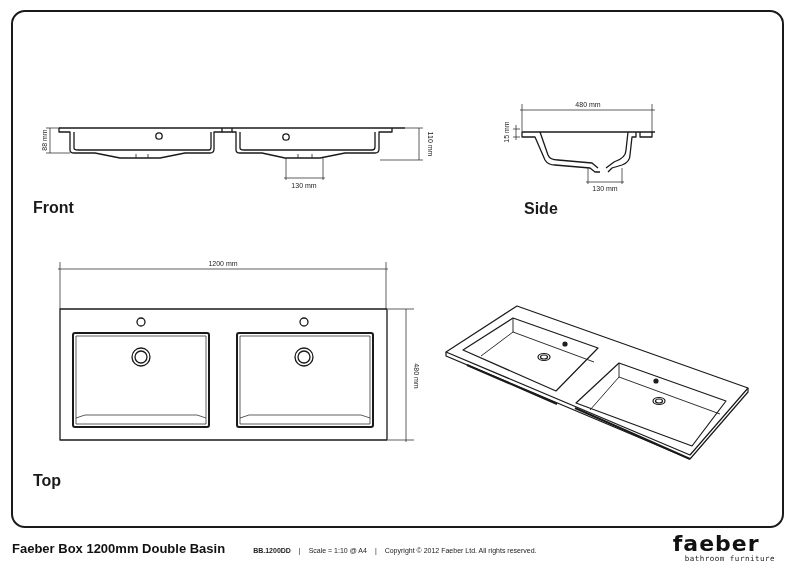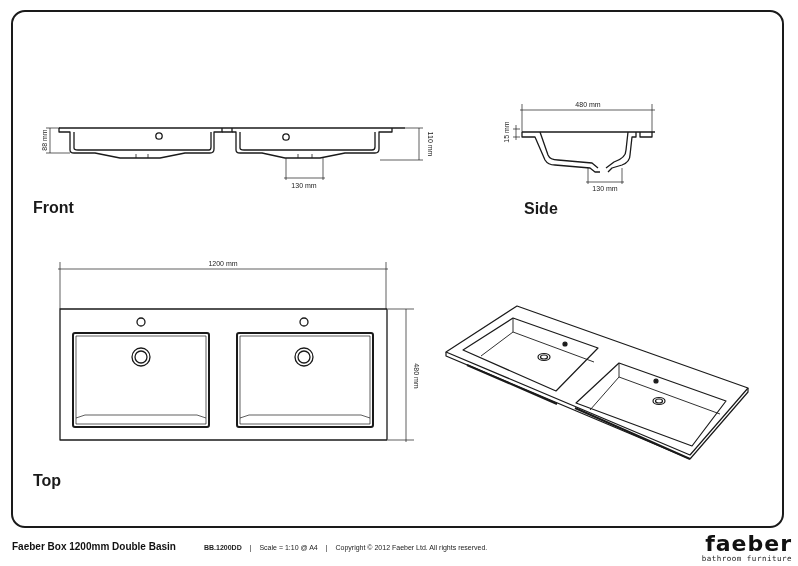--- a/index.html
+++ b/index.html
@@ -1,25 +1,25 @@
 <!DOCTYPE html>
 <html><head>
 <meta charset="utf-8">
 <style>
   html, body { margin:0; padding:0; background:#ffffff; }
   body { width:798px; height:566px; position:relative; overflow:hidden; font-family:"Liberation Sans", sans-serif; color:#111; }
   .frame { position:absolute; left:11px; top:10px; width:773px; height:518px; border:2px solid #1a1a1a; border-radius:14px; box-sizing:border-box; }
   svg.drawing { position:absolute; left:0; top:0; }
   .view-label { position:absolute; font-weight:bold; font-size:16px; color:#1a1a1a; }
   .footer { position:absolute; left:12px; top:541px; display:flex; align-items:baseline; white-space:nowrap; }
-  .footer .title { font-weight:bold; font-size:10px; color:#111; margin-right:28px; }
+  .footer .title { font-weight:bold; font-size:13px; color:#111; margin-right:28px; }
   .footer .meta { font-size:7px; color:#222; }
   .footer .meta b { font-weight:bold; }
   .footer .sep { margin:0 6px; }
-  .logo { position:absolute; right:6px; top:534px; text-align:right; }
+  .logo { position:absolute; right:23px; top:534px; }
   .logo .brand { font-family:"DejaVu Sans", sans-serif; font-size:22px; font-weight:bold; letter-spacing:1px; line-height:20px; color:#111; }
   .logo .tag { font-family:"DejaVu Sans Mono", monospace; font-size:7.5px; letter-spacing:0.5px; color:#222; line-height:9px;margin-left:12px; }
   .dim { font-family:"Liberation Sans", sans-serif; font-size:7px; fill:#222; }
 </style>
 </head>
 <body>
 
 <div class="frame"></div>
 
 <svg class="drawing" width="798" height="566" viewBox="0 0 798 566">

